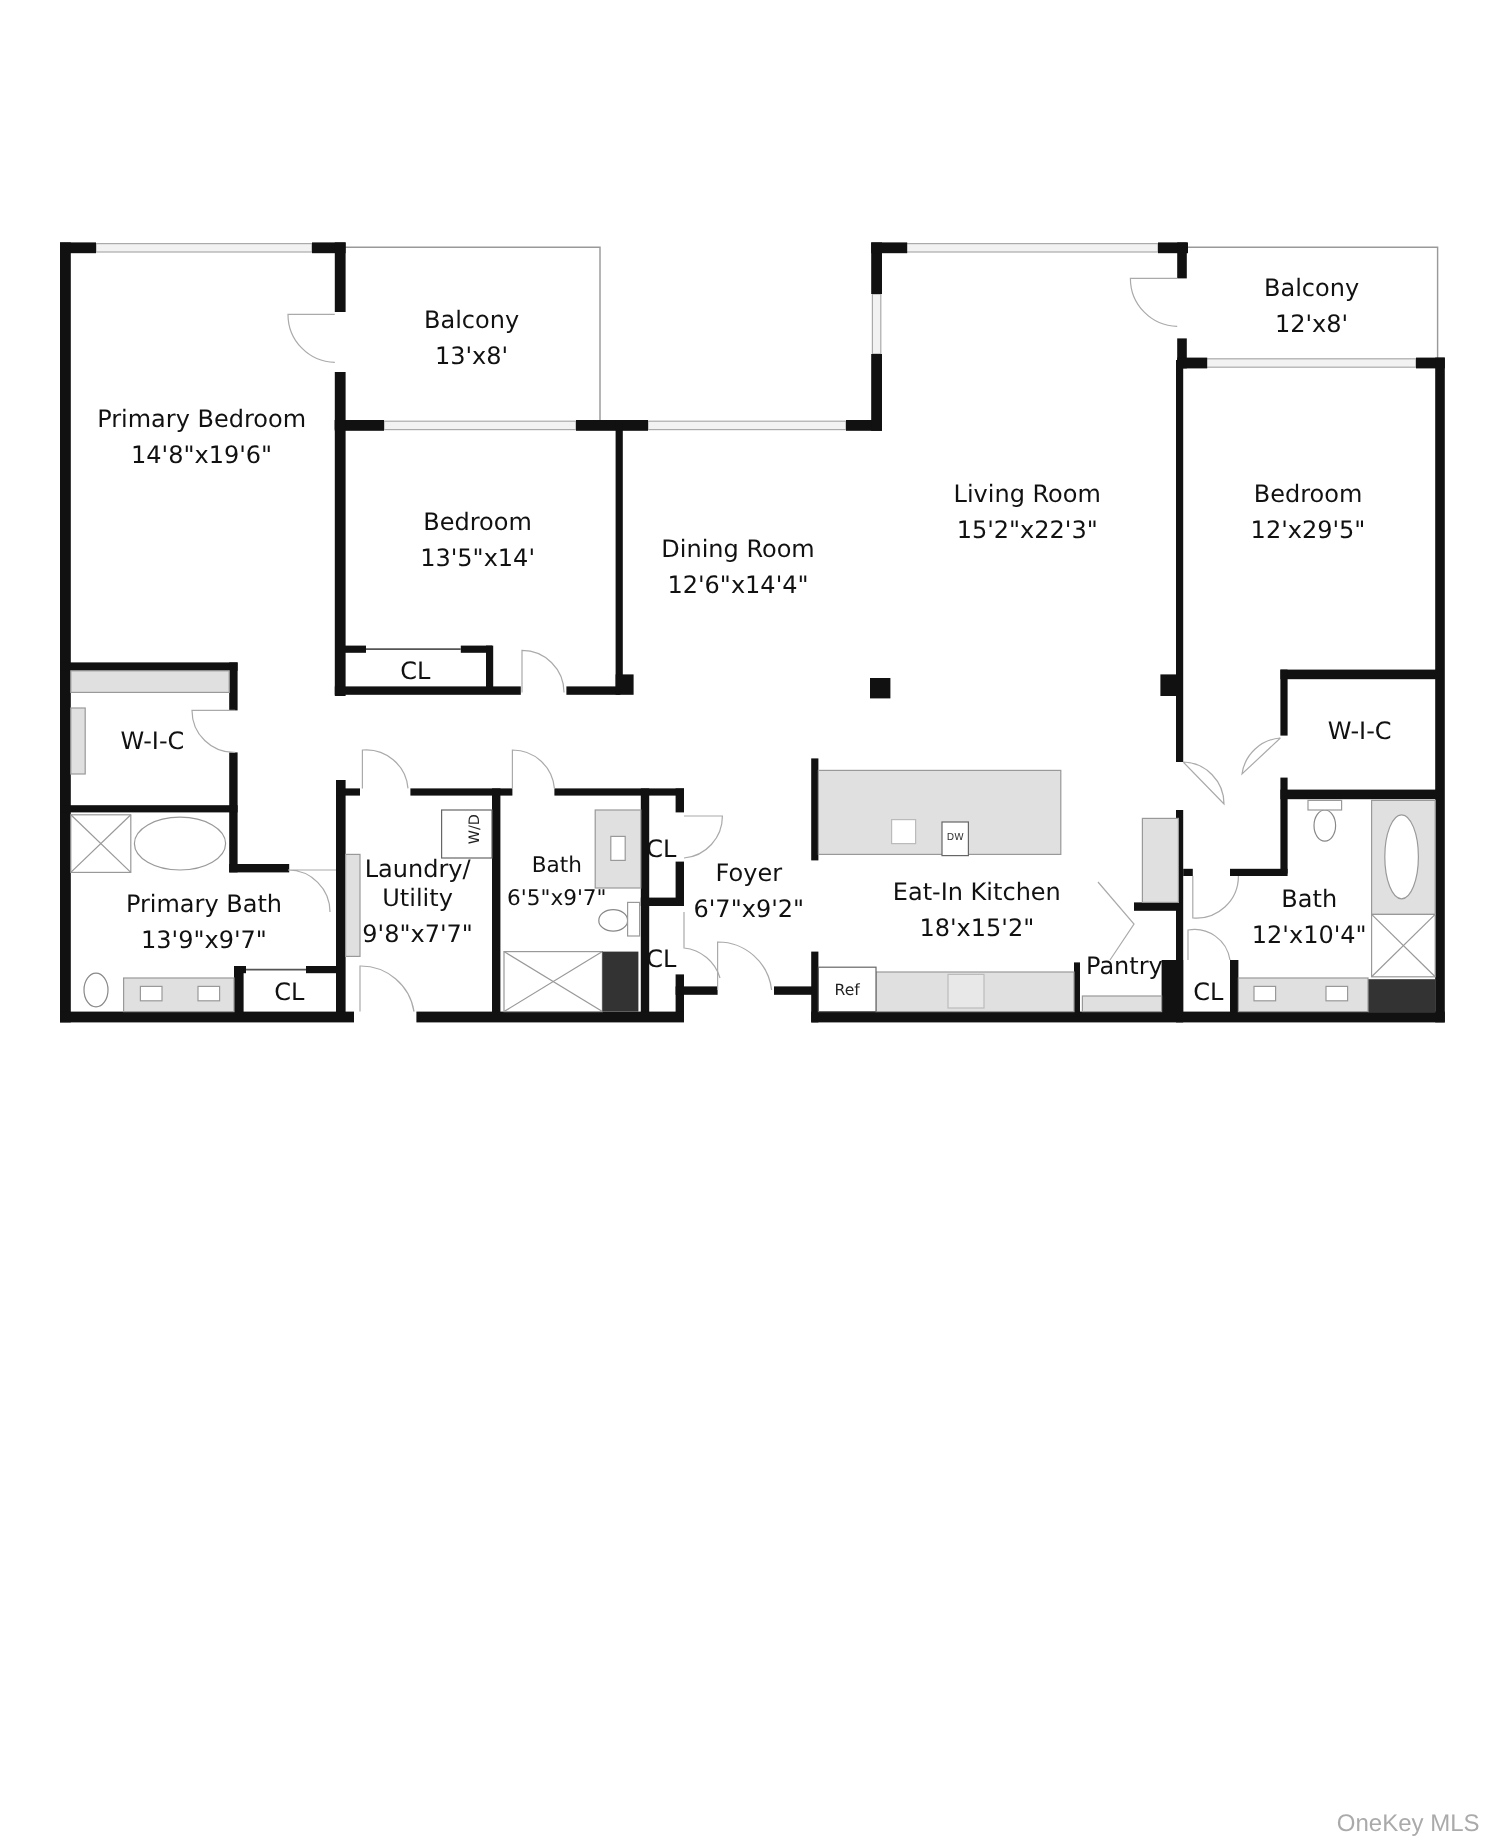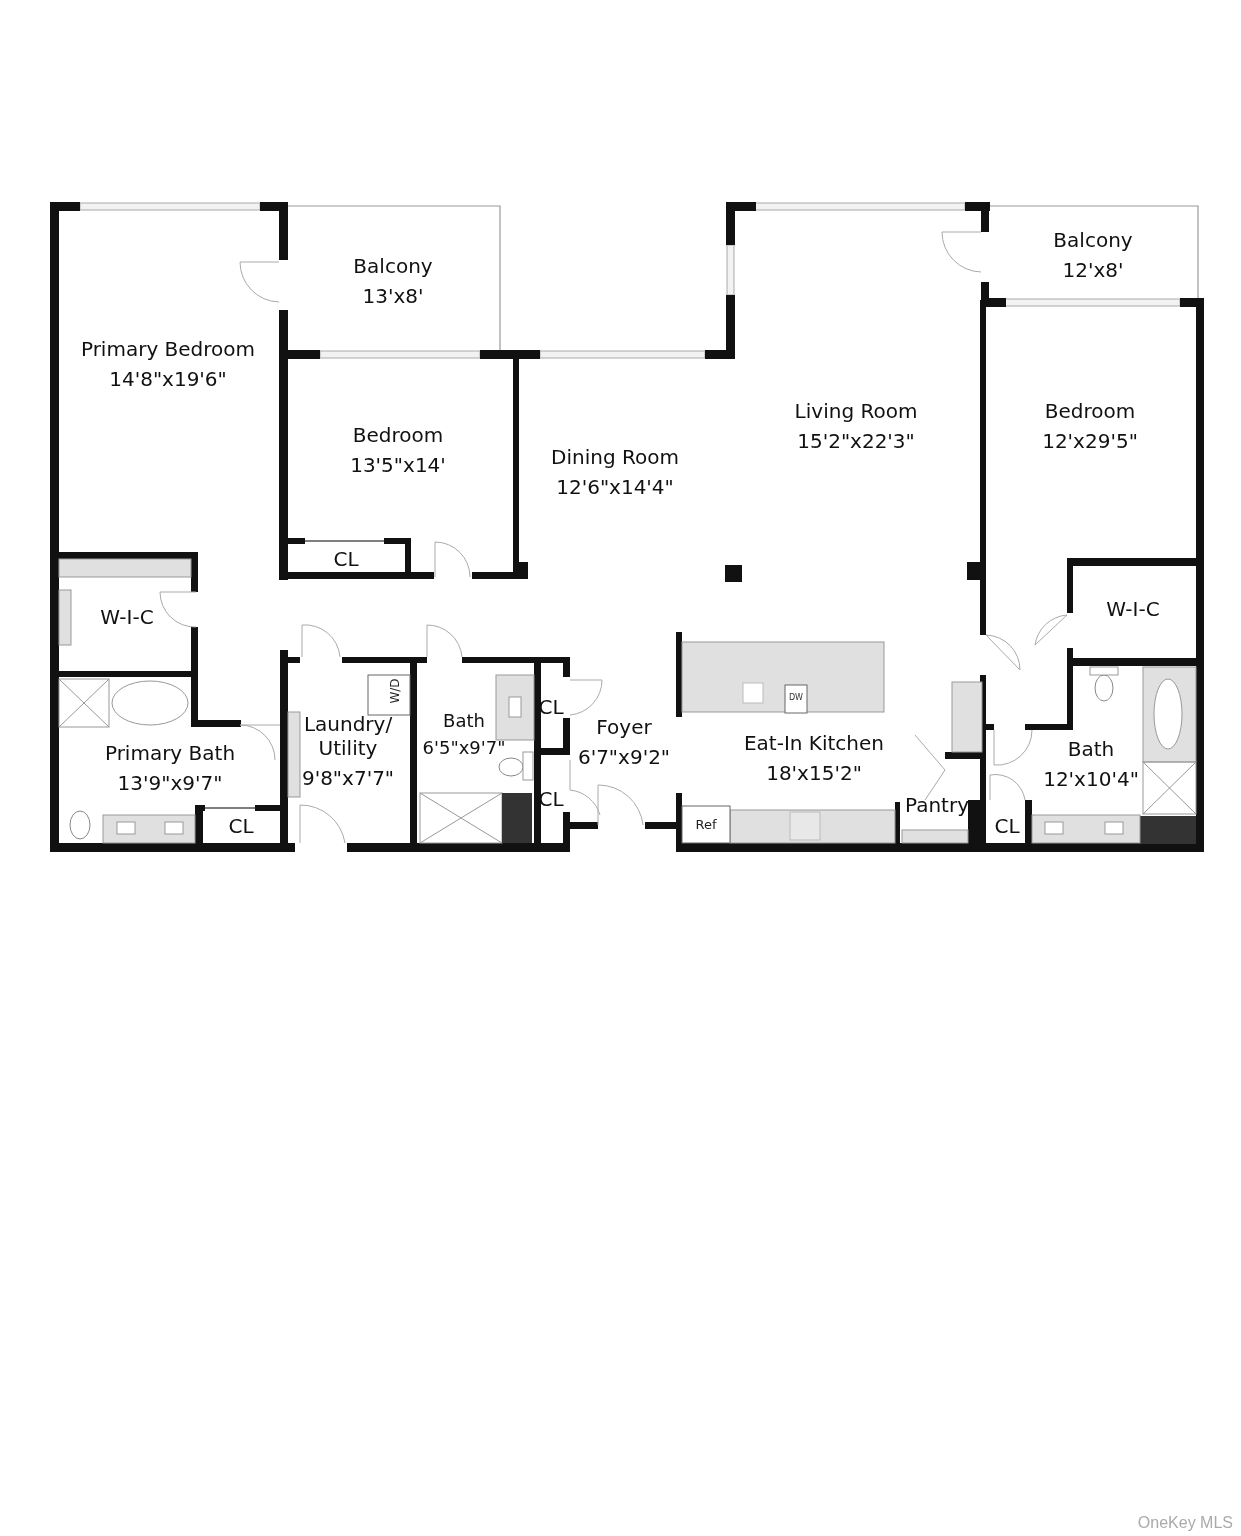--- a/index.html
+++ b/index.html
@@ -7,21 +7,21 @@
   svg.plan { position: absolute; left: 0; top: 0; }
   .wall { fill: #111111; }
   .thin { stroke: #999; stroke-width: 1.2; fill: none; }
   .window { fill: #f2f2f2; stroke: #aaa; stroke-width: 1; }
   .door { fill: none; stroke: #aaa; stroke-width: 1; }
   .fixture { fill: #e0e0e0; stroke: #999; stroke-width: 1; }
   .darkfix { fill: #333; }
   .lbl { font-family: "DejaVu Sans", sans-serif; font-size: 20px; fill: #111; text-anchor: middle; }
   .small { font-family: "DejaVu Sans", sans-serif; font-size: 12px; fill: #222; text-anchor: middle; }
   .tiny { font-family: "DejaVu Sans", sans-serif; font-size: 8px; fill: #333; text-anchor: middle; }
-  .watermark { position: absolute; right: 8px; bottom: 4px; font-family: "Liberation Sans", sans-serif; font-size: 16px; color: #aaaaaa; }
+  .watermark { position: absolute; right: 8px; bottom: 4px; font-family: "Liberation Sans", sans-serif; font-size: 20px; color: #aaaaaa; }
 </style>
 </head>
 <body>
 
 <svg class="plan" width="1241" height="1536" viewBox="0 0 1241 1536">
 
   <g>
     <rect class="window" x="80" y="203" width="180" height="7"></rect>
     <rect class="window" x="320" y="351" width="160" height="7"></rect>
     <rect class="window" x="540" y="351" width="165" height="7"></rect>

